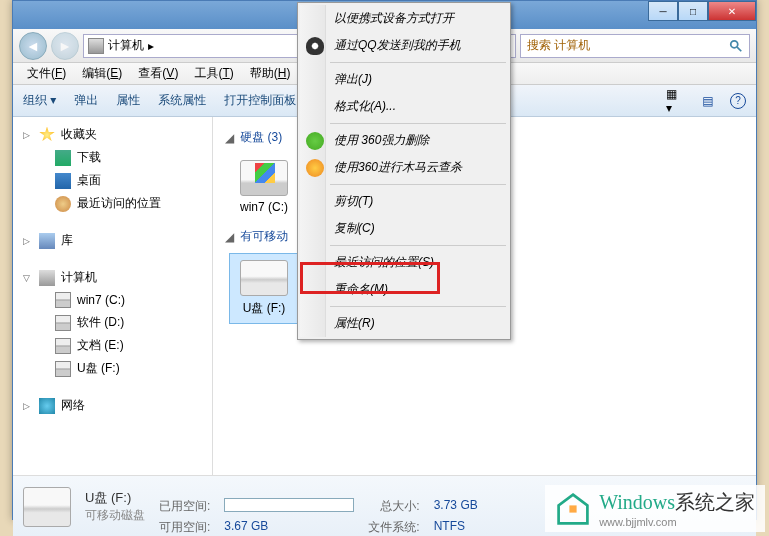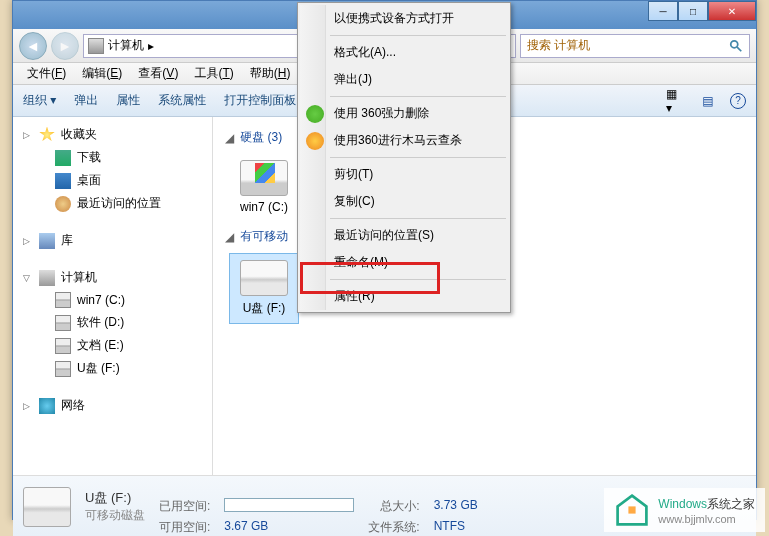--- a/index.html
+++ b/index.html
@@ -44,32 +44,32 @@
 .driveitem.sel{background:#cde8ff;border:1px solid #7ab8e8;}
 .drivebig{width:48px;height:36px;margin:0 auto 4px;background:linear-gradient(#f8f8f8 45%,#ccc 55%,#e8e8e8 65%);border:1px solid #aaa;border-radius:3px;}
 .drivebig.win{background:linear-gradient(135deg,#e44 0 25%,#4c4 25% 50%,#48e 50% 75%,#fc4 75%),linear-gradient(#f8f8f8 55%,#ccc 65%);background-size:20px 20px,100% 100%;background-position:14px 2px,0 0;background-repeat:no-repeat;}
 .details{height:62px;border-top:1px solid #ddd;background:linear-gradient(#f4f8fc,#e8f0f8);display:flex;align-items:center;padding:6px 10px;gap:14px;}
 .detailicon{width:48px;height:40px;background:linear-gradient(#f8f8f8 45%,#ccc 55%,#e8e8e8 65%);border:1px solid #aaa;border-radius:3px;}
 .detailgrid{display:grid;grid-template-columns:auto auto auto auto;gap:4px 14px;color:#555;margin-top:20px;}
 .detailgrid .lbl{color:#666;text-align:right;}
 .detailgrid .val{color:#16499a;}
 .detailtitle{color:#333;font-size:13px;}
 .progbar{width:130px;height:14px;border:1px solid #8ab;background:#fff;}
-.ctxmenu{position:absolute;top:2px;left:297px;width:214px;background:#f0f0f0;border:1px solid #999;box-shadow:2px 2px 4px rgba(0,0,0,.3);padding:2px;}
+.ctxmenu{position:absolute;top:2px;left:297px;width:214px;background:#f0f0f0;border:1px solid #999;box-shadow:2px 2px 4px rgba(0,0,0,.3);padding:2px;font-style:italic;}
 .ctxitem{display:flex;align-items:center;gap:10px;padding:5px 10px 5px 34px;position:relative;}
 .ctxicon{position:absolute;left:6px;width:18px;height:18px;}
 .ctxsep{height:1px;background:#ccc;margin:3px 2px 3px 30px;}
 .ctxiconbar{position:absolute;left:2px;top:2px;bottom:2px;width:26px;background:linear-gradient(90deg,#f4f4f4,#e8e8e8);border-right:1px solid #ddd;}
 .qqicon{background:radial-gradient(#fff 20%,#333 30%);border-radius:50% 50% 40% 40%;}
 .s360icon{background:radial-gradient(#6c4,#4a2);border-radius:50%;}
 .s360cloud{background:radial-gradient(#fc4,#e82);border-radius:50%;}
 .redbox{position:absolute;border:3px solid #d22;pointer-events:none;}
 .watermark{position:absolute;right:4px;bottom:4px;display:flex;align-items:center;gap:8px;background:rgba(255,255,255,.85);padding:4px 10px;}
 .wmlogo{width:36px;height:36px;}
-.wmtext{font-size:12px;color:#333;}
+.wmtext{font-size:20px;color:#333;font-family:Liberation Serif, serif;}
 .wmurl{font-size:11px;color:#888;}
 </style>
 </head>
 <body>
 
 <div class="window">
   <div class="titlebar">
     <div class="winbtns">
       <div class="winbtn">─</div>
       <div class="winbtn">□</div>
@@ -209,26 +209,30 @@
   </div>
 
 </div>
 
 <div class="ctxmenu">
   <div class="ctxiconbar"></div>
   <div id="ctxitems">
       <div class="ctxitem">
         <span>以便携式设备方式打开</span>
       </div>
-      <div class="ctxsep"></div>
+      <div class="ctxitem">
+        <span class="ctxicon qqicon"></span>
+        <span>通过QQ发送到我的手机</span>
+      </div>
+      <div class="ctxsep"></div>
+      <div class="ctxitem">
+        <span>弹出(J)</span>
+      </div>
       <div class="ctxitem">
         <span>格式化(A)...</span>
-      </div>
-      <div class="ctxitem">
-        <span>弹出(J)</span>
       </div>
       <div class="ctxsep"></div>
       <div class="ctxitem">
         <span class="ctxicon s360icon"></span>
         <span>使用 360强力删除</span>
       </div>
       <div class="ctxitem">
         <span class="ctxicon s360cloud"></span>
         <span>使用360进行木马云查杀</span>
       </div>

